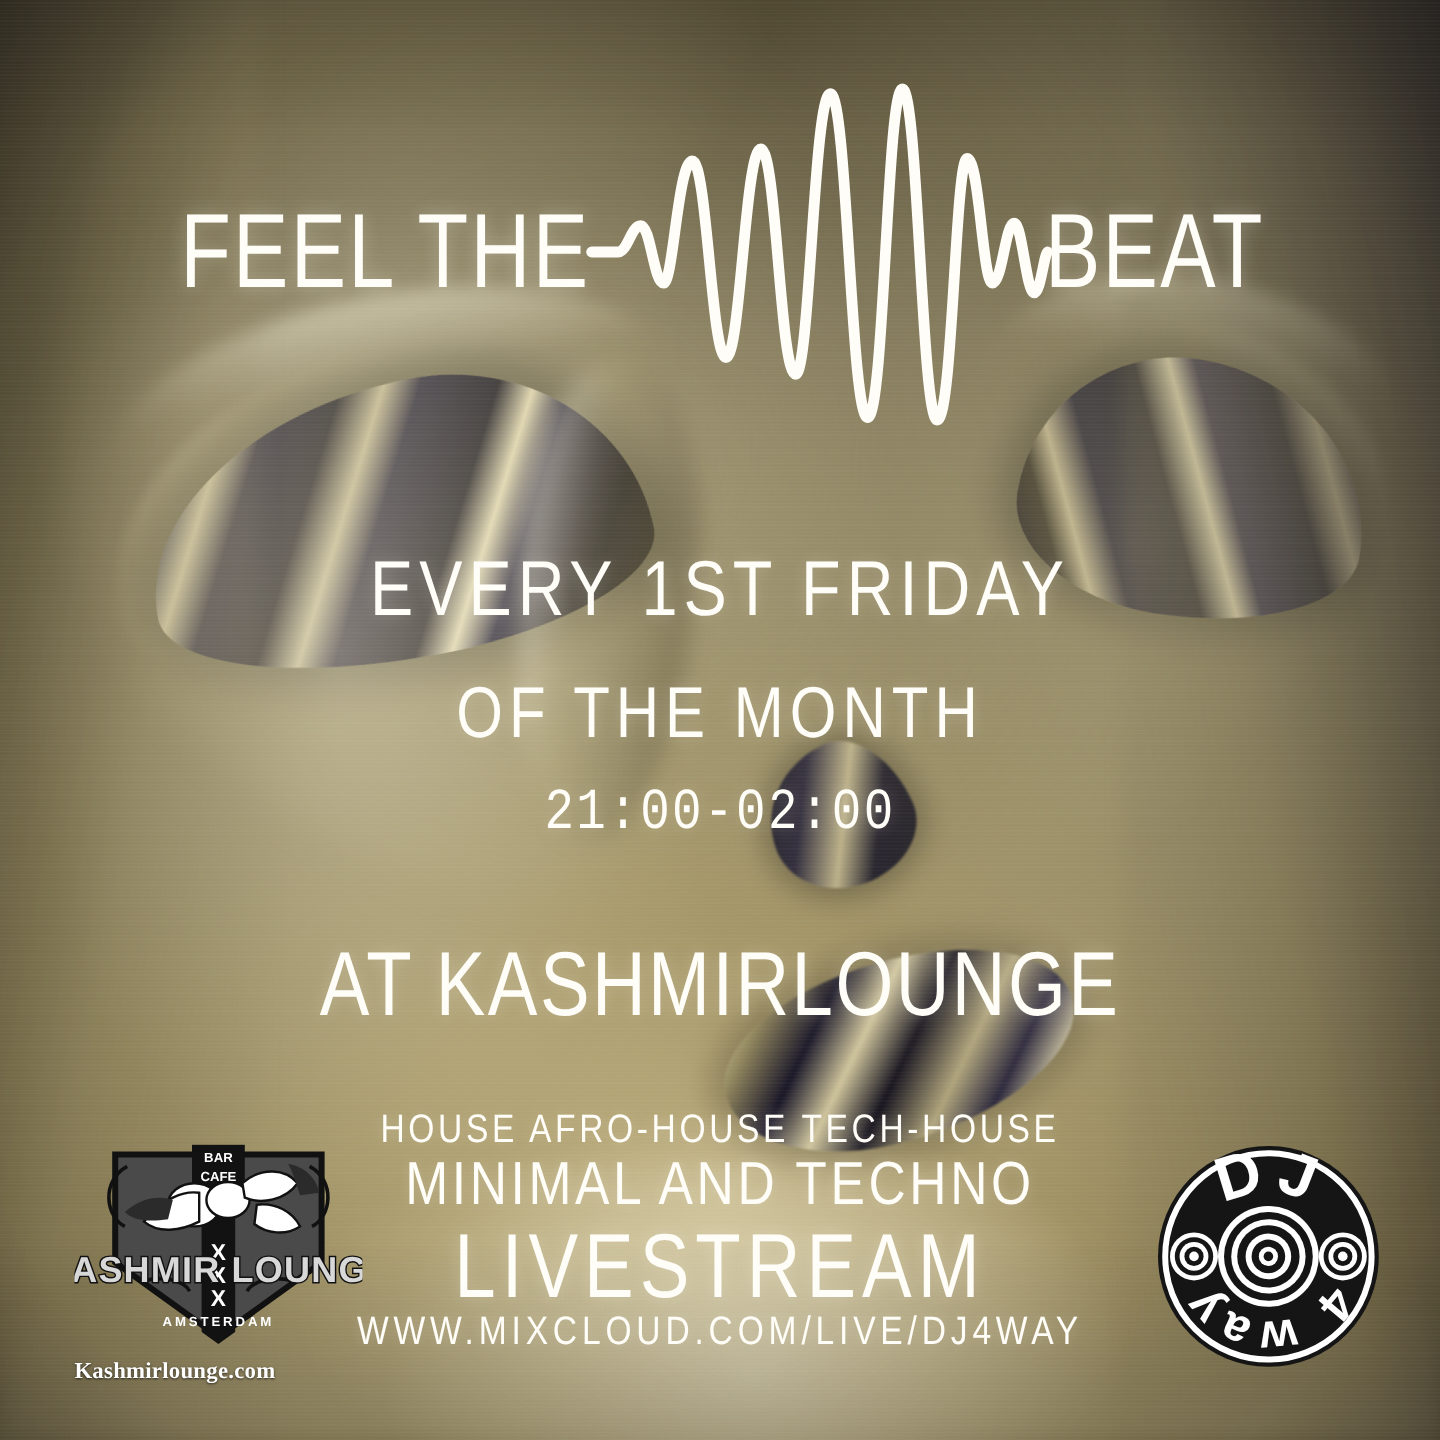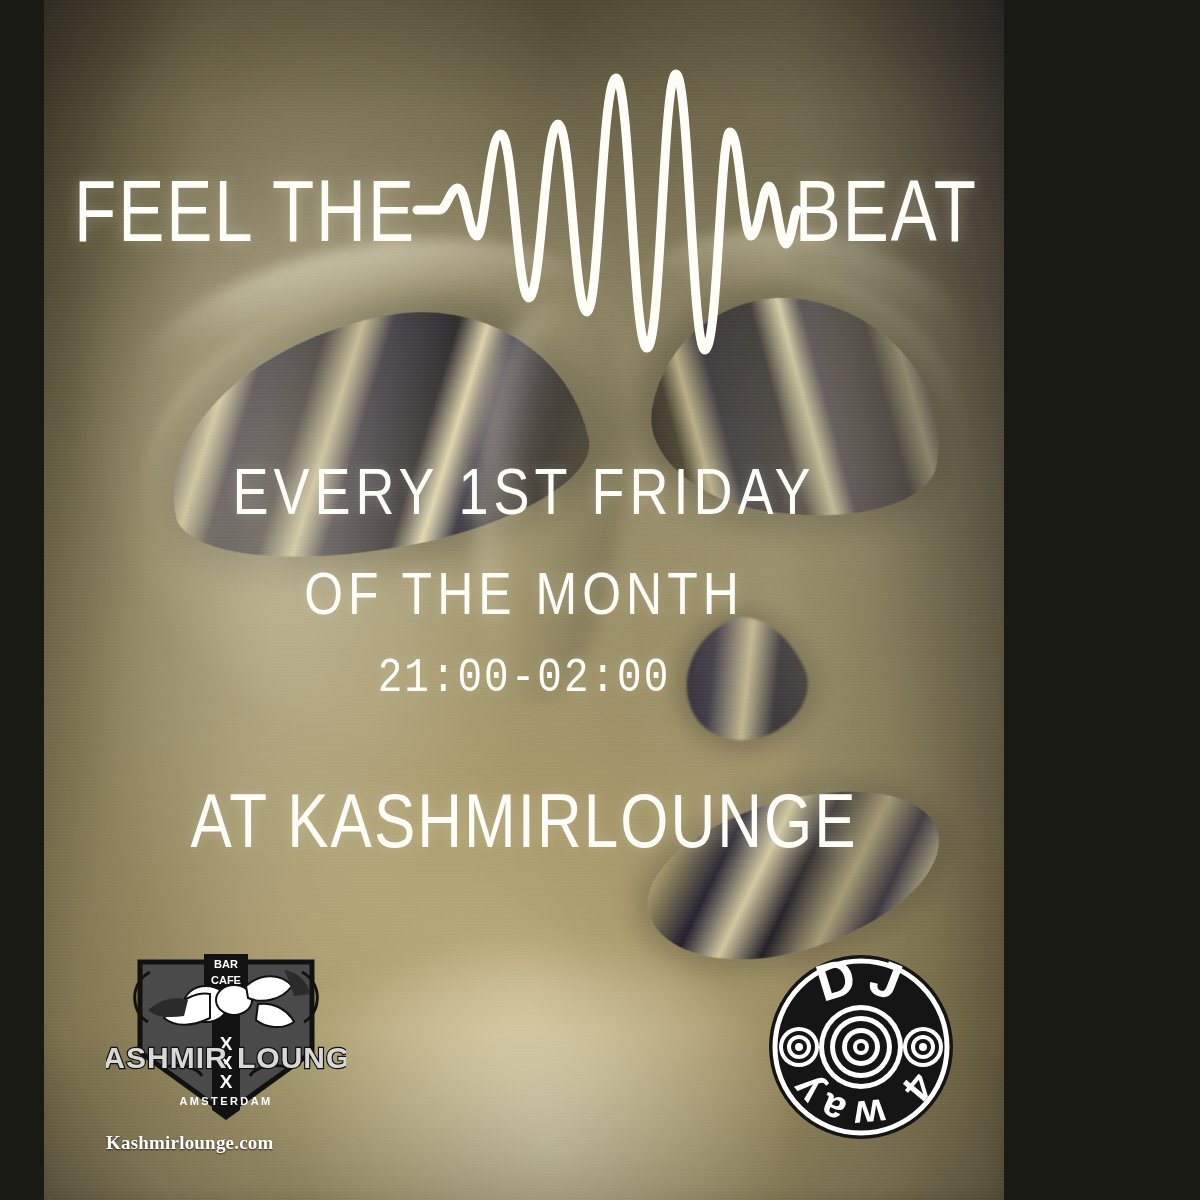--- a/index.html
+++ b/index.html
@@ -1,25 +1,24 @@
 <!DOCTYPE html>
 <html><head>
 <meta charset="utf-8">
 <title>Feel The Beat Flyer</title>
 <style>
   html,body{margin:0;padding:0;background:#1a1a14;}
   *{box-sizing:border-box;}
   .poster{
     position:relative;
-    width:960px;height:1200px;
+    width:1200px;height:1200px;
     overflow:hidden;
     font-family:"Liberation Sans", sans-serif;
     background:#737373;
     user-select:none;
-    margin-left:44px;
   }
 
   
   .bg{position:absolute;inset:0;overflow:hidden;}
   .bg-layer{position:absolute;inset:-10%;}
 
   .bg-base{
     background:
       radial-gradient(ellipse 70% 60% at 50% 78%, #b8a878 0%, #9b8c5e 28%, #6f6442 62%, #4e4630 100%),
       linear-gradient(160deg,#5a5135 0%,#8b7d52 40%,#6a5f3e 100%);
@@ -292,20 +291,26 @@
 
       <span class="hero-word right">BEAT</span>
     </div>
 
     <div class="line l-friday">EVERY 1ST FRIDAY</div>
     <div class="line l-month">OF THE MONTH</div>
     <div class="line l-time">21:00-02:00</div>
 
     <div class="line l-venue">AT KASHMIRLOUNGE</div>
 
+    <div class="bottom-block">
+      <div class="l-genres">HOUSE AFRO-HOUSE TECH-HOUSE</div>
+      <div class="l-genres2">MINIMAL AND TECHNO</div>
+      <div class="l-livestream">LIVESTREAM</div>
+      <div class="l-url">WWW.MIXCLOUD.COM/LIVE/DJ4WAY</div>
+    </div>
 
     <div class="klogo">
       <svg width="240" height="190" viewBox="0 0 240 190" xmlns="http://www.w3.org/2000/svg">
         <defs>
           <clipPath id="shieldClip">
             <path d="M28 18 L212 18 L212 112 L120 178 L28 112 Z"></path>
           </clipPath>
         </defs>
 
         <path d="M34 20 L206 20 L206 110 L120 172 L34 110 Z" fill="#4a4a4a" stroke="#111111" stroke-width="5"></path>

